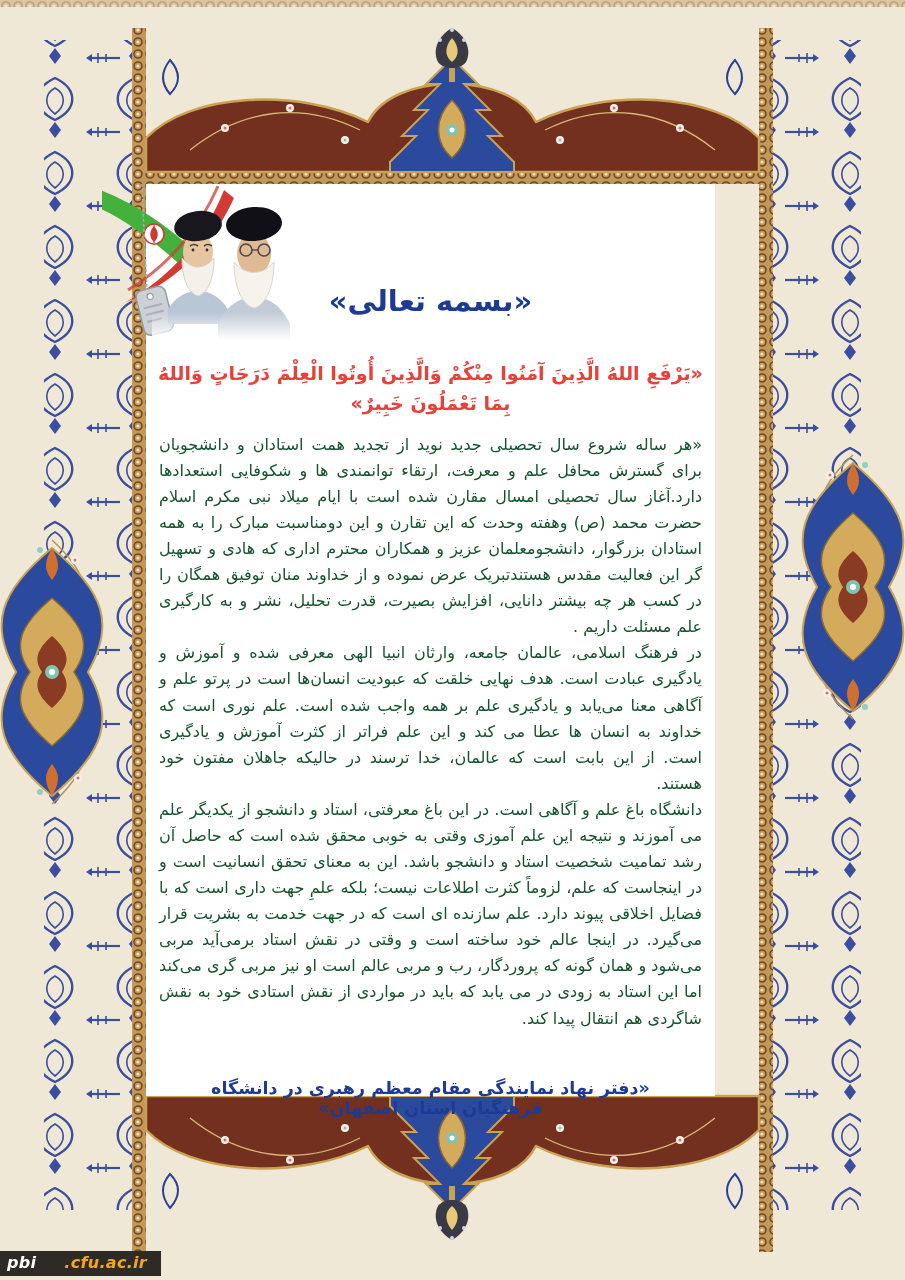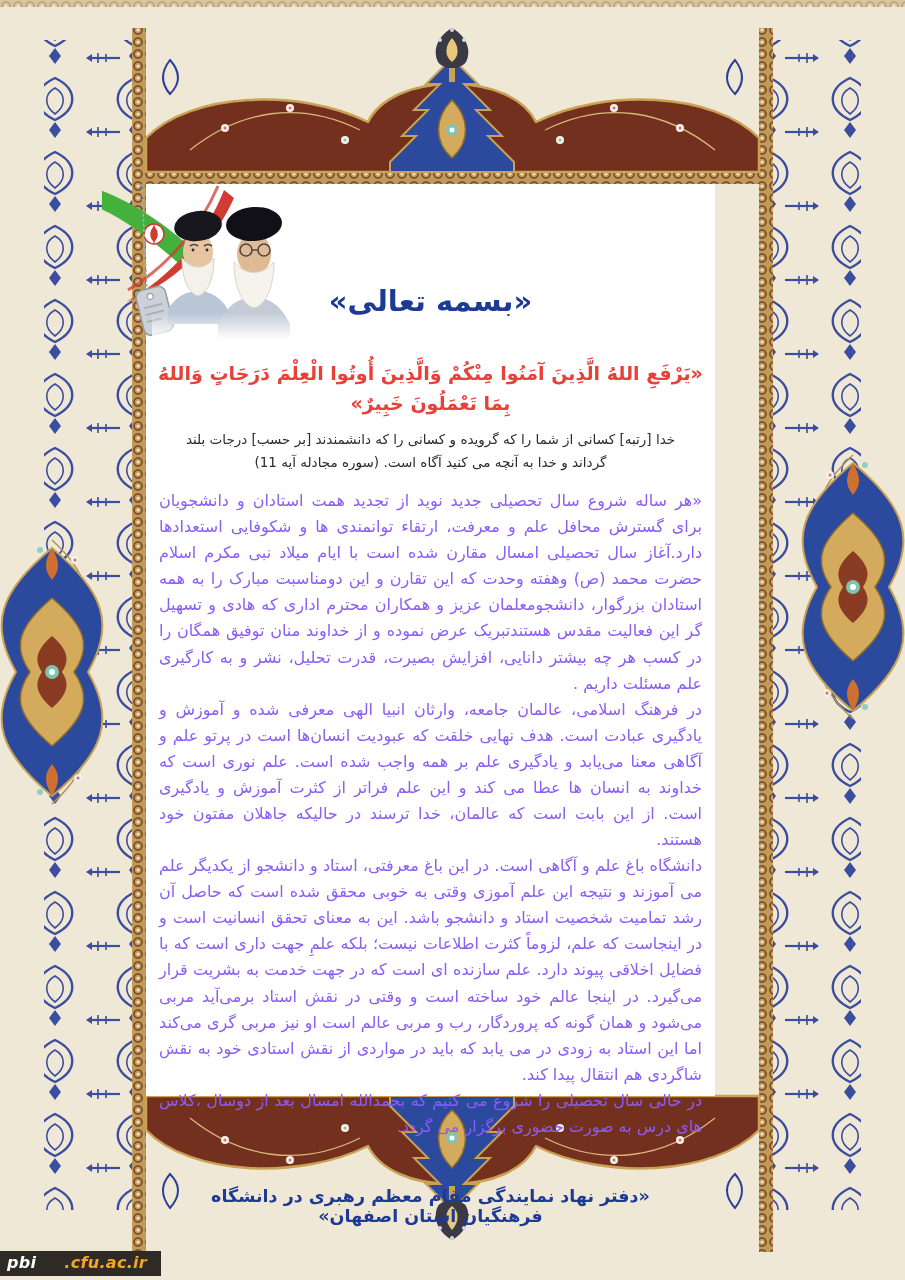--- a/index.html
+++ b/index.html
@@ -25,21 +25,21 @@
   .quran-verse {
     margin:6px 10px 0; text-align:center;
     font-size:19px; font-weight:bold; color:#e8413a; line-height:1.6;
   }
   .verse-translation {
     margin:9px auto 0; width:88%; text-align:center;
     font-size:13.5px; color:#2b2b2b; line-height:1.75;
   }
   .letter-body {
     margin-top:13px; padding:0 13px;
-    font-size:16px; color:#8b5cf6; line-height:1.63;
+    font-size:16px; color:#14532d; line-height:1.63;
     text-align:justify;
   }
   .letter-body p { margin:0; }
   .signature-line {
     margin-top:46px; padding:0 26px; text-align:center;
     font-size:17.5px; font-weight:bold; color:#1d3a94;
   }
   .site-watermark {
     position:absolute; left:0; top:1251px; z-index:3;
     background:#2e2b26; padding:2px 14px 4px 7px;
@@ -185,25 +185,23 @@
         </g>
         <rect x="0" y="90" width="150" height="60" fill="url(#fadeW)"></rect>
       </svg>
     </div>
 
     <h1 class="bismillah">«بسمه تعالی»</h1>
   </div>
 
   <div class="quran-verse">«یَرْفَعِ اللهُ الَّذِینَ آمَنُوا مِنْکُمْ وَالَّذِینَ أُوتُوا الْعِلْمَ دَرَجَاتٍ وَاللهُ بِمَا تَعْمَلُونَ خَبِیرٌ»</div>
 
-  <div class="verse-translation">خدا [رتبه] کسانی از شما را که گرویده و کسانی را که دانشمندند [بر حسب] درجات بلند گرداند و خدا به آنچه می کنید آگاه است. (سوره مجادله آیه 11)</div>
 
   <div class="letter-body">
     <p>«هر ساله شروع سال تحصیلی جدید نوید از تجدید همت استادان و دانشجویان برای گسترش محافل علم و معرفت، ارتقاء توانمندی ها و شکوفایی استعدادها دارد.آغاز سال تحصیلی امسال مقارن شده است با ایام میلاد نبی مکرم اسلام حضرت محمد (ص) وهفته وحدت که این تقارن و این دومناسبت مبارک را به همه استادان بزرگوار، دانشجومعلمان عزیز و همکاران محترم اداری که هادی و تسهیل گر این فعالیت مقدس هستندتبریک عرض نموده و از خداوند منان توفیق همگان را در کسب هر چه بیشتر دانایی، افزایش بصیرت، قدرت تحلیل، نشر و به کارگیری علم مسئلت داریم .</p>
     <p>در فرهنگ اسلامی، عالمان جامعه، وارثان انبیا الهی معرفی شده و آموزش و یادگیری عبادت است. هدف نهایی خلقت که عبودیت انسان‌ها است در پرتو علم و آگاهی معنا می‌یابد و یادگیری علم بر همه واجب شده است. علم نوری است که خداوند به انسان ها عطا می کند و این علم فراتر از کثرت آموزش و یادگیری است. از این بابت است که عالمان، خدا ترسند در حالیکه جاهلان مفتون خود هستند.</p>
     <p>دانشگاه باغ علم و آگاهی است. در این باغ معرفتی، استاد و دانشجو از یکدیگر علم می آموزند و نتیجه این علم آموزی وقتی به خوبی محقق شده است که حاصل آن رشد تمامیت شخصیت استاد و دانشجو باشد. این به معنای تحقق انسانیت است و در اینجاست که علم، لزوماً کثرت اطلاعات نیست؛ بلکه علمِ جهت داری است که با فضایل اخلاقی پیوند دارد. علم سازنده ای است که در جهت خدمت به بشریت قرار می‌گیرد. در اینجا عالم خود ساخته است و وقتی در نقش استاد برمی‌آید مربی می‌شود و همان گونه که پروردگار، رب و مربی عالم است او نیز مربی گری می‌کند اما این استاد به زودی در می یابد که باید در مواردی از نقش استادی خود به نقش شاگردی هم انتقال پیدا کند.</p>
-    <p>در حالی سال تحصیلی را شروع می کنیم که بحمدالله  امسال بعد از دوسال ،کلاس های درس به صورت حضوری برگزار می گردد.</p>
   </div>
 
   <div class="signature-line">«دفتر نهاد نمایندگی مقام معظم رهبری در دانشگاه فرهنگیان استان اصفهان»</div>
 </div>
 
 <div class="site-watermark"><span>pbi</span><span class="suffix">.cfu.ac.ir</span></div>
 
 </body></html>

